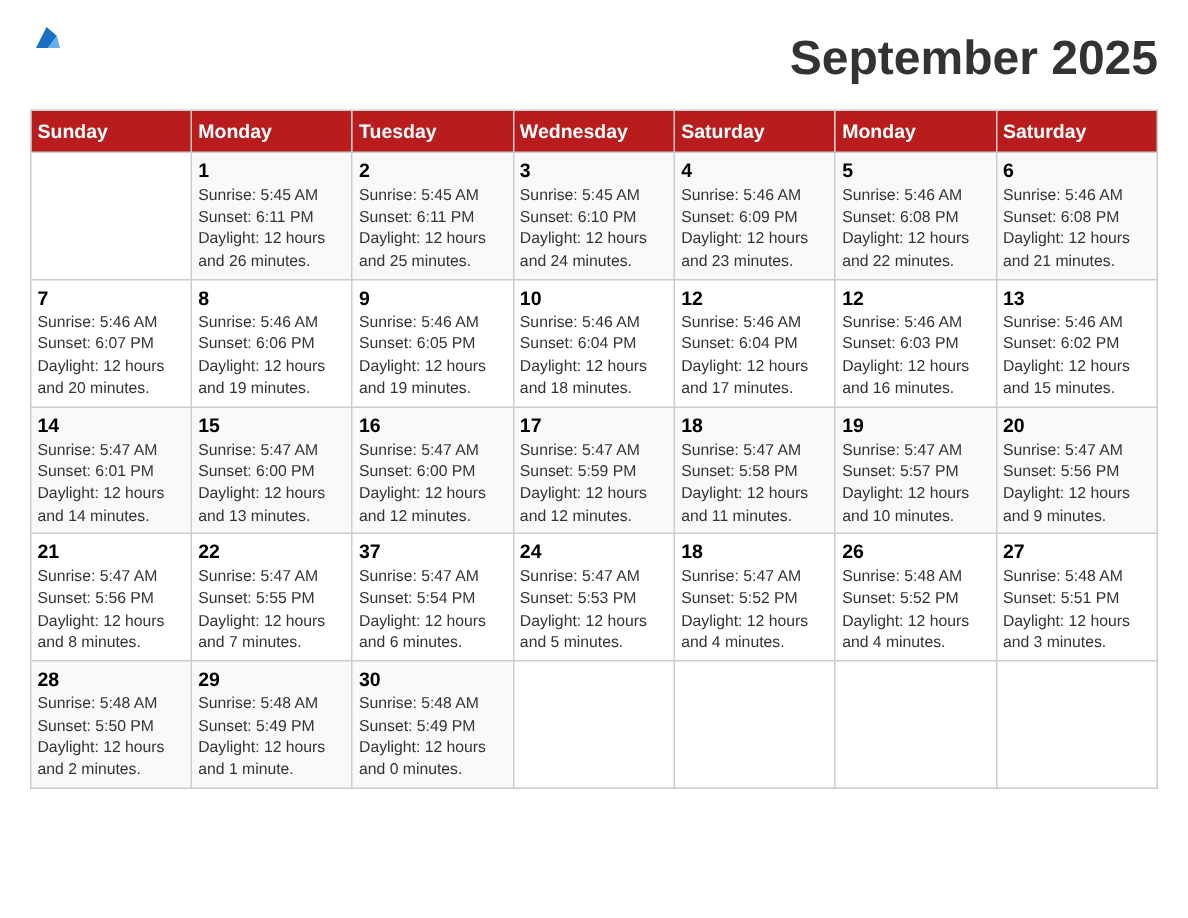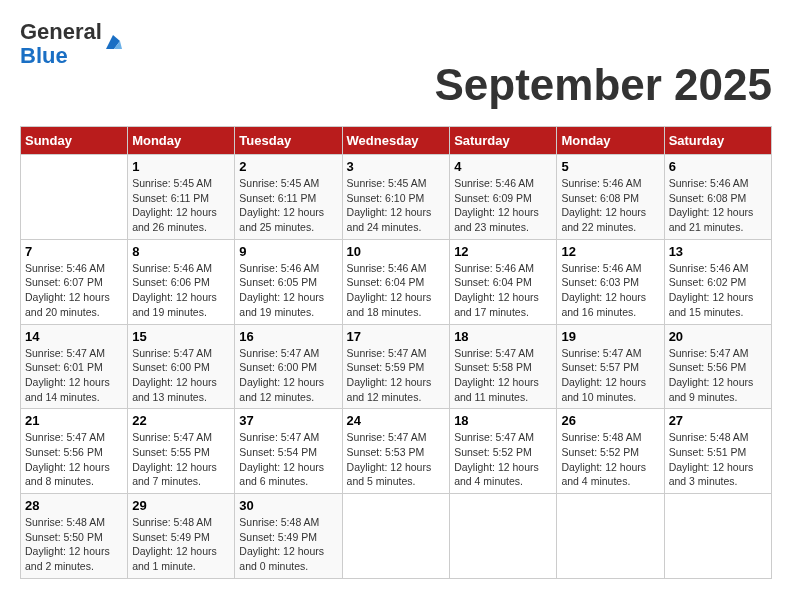--- a/index.html
+++ b/index.html
@@ -30,24 +30,23 @@
     .logo-icon {
       width: 18px;
       height: 18px;
       margin-left: 2px;
       margin-top: -4px;
     }
     .title-block {
       text-align: right;
     }
     .month-title {
-      font-size: 44px;
+      font-size: 32px;
       font-weight: bold;
       color: #333;
-      margin-top: 40px;
     }
     .location {
       font-size: 16px;
       color: #555;
     }
     table {
       width: 100%;
       border-collapse: collapse;
       font-size: 11px;
     }
@@ -82,26 +81,20 @@
       color: #333;
       line-height: 1.4;
     }
     td.empty { background: #fff !important; }
   </style>
 </head>
 <body>
 
 <div class="header">
   <div class="logo">
-    <div>
-      <div class="logo-text">
-        <span class="general">General</span><br>
-        <span class="blue">Blue</span>
-      </div>
-    </div>
     <svg class="logo-icon" viewBox="0 0 18 18">
       <polygon points="2,16 9,2 16,8 10,16" fill="#1a6fc4"></polygon>
       <polygon points="10,16 16,8 18,16" fill="#6ab0e8"></polygon>
     </svg>
   </div>
   <div class="title-block">
     <div class="month-title">September 2025</div>
   </div>
 </div>
 

